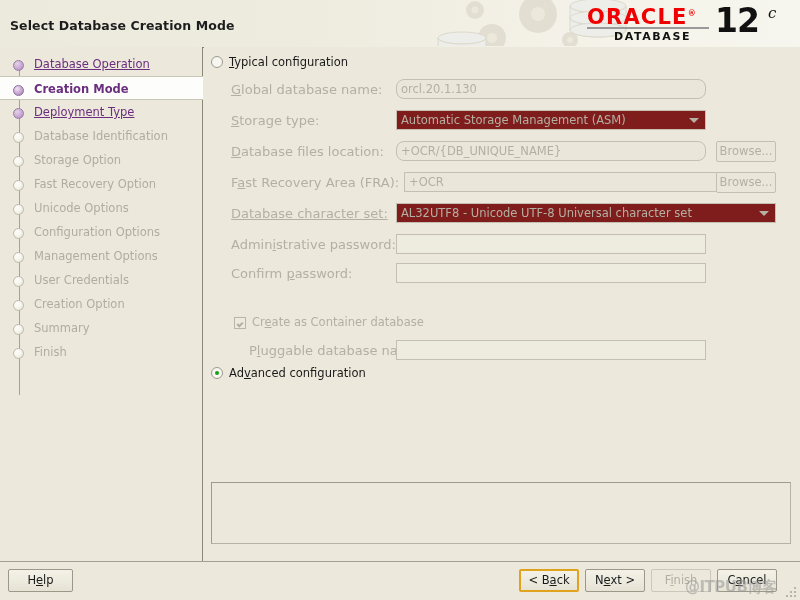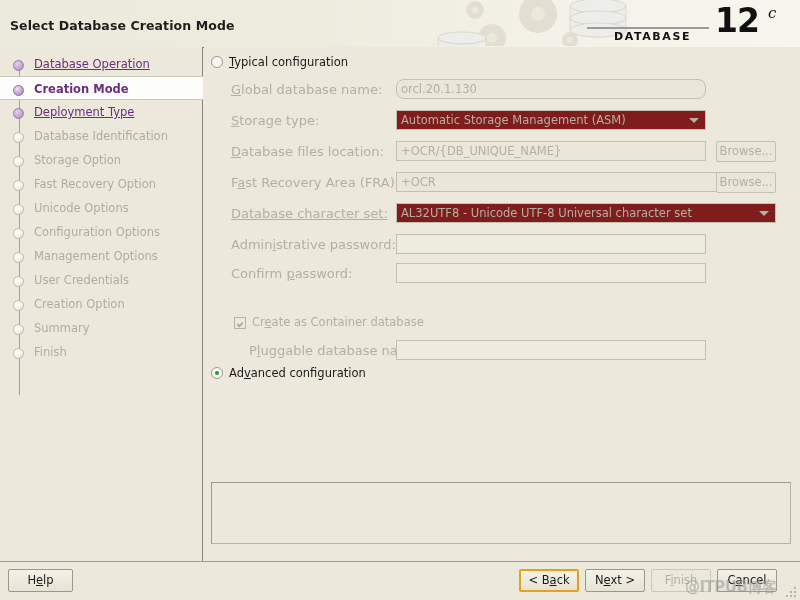--- a/index.html
+++ b/index.html
@@ -194,20 +194,21 @@
         <path d="M150 6 v12 a28 7 0 0 0 56 0 V6 a28 7 0 0 1 -56 0z"></path>
         <ellipse cx="178" cy="18" rx="28" ry="7"></ellipse>
         <path d="M150 18 v12 a28 7 0 0 0 56 0 V18 a28 7 0 0 1 -56 0z"></path>
         <ellipse cx="178" cy="30" rx="28" ry="7"></ellipse>
         <ellipse cx="42" cy="38" rx="24" ry="6"></ellipse>
         <path d="M18 38 v10 a24 6 0 0 0 48 0 V38 a24 6 0 0 1 -48 0z"></path>
       </g>
     </svg>
 
     <div class="logo">
+      <div class="logo-oracle"><span>ORACLE</span><span class="logo-reg">®</span></div>
       <div class="logo-rule"></div>
       <div class="logo-database">DATABASE</div>
       <div class="logo-12">12</div>
       <div class="logo-c">c</div>
     </div>
   </div>
 
   <div class="sidebar">
     <div class="rail"></div>
     <div class="nav" id="nav">
@@ -236,25 +237,25 @@
     <div class="field-label" style="left:27px;top:35px;"><span></span><span class="mn">G</span><span>lobal database name:</span></div>
     <div class="inp" style="left:192px;top:32px;width:310px;border-radius:8px;">orcl.20.1.130</div>
 
     <div class="field-label" style="left:27px;top:66px;"><span></span><span class="mn">S</span><span>torage type:</span></div>
     <div class="sel" style="left:192px;top:63px;width:310px;">
       <span>Automatic Storage Management (ASM)</span>
       <span class="arrow"></span>
     </div>
 
     <div class="field-label" style="left:27px;top:97px;"><span></span><span class="mn">D</span><span>atabase files location:</span></div>
-    <div class="inp" style="left:192px;top:94px;width:310px;">+OCR/{DB_UNIQUE_NAME}</div>
+    <div class="inp" style="left:192px;top:94px;width:310px;border-radius:8px;">+OCR/{DB_UNIQUE_NAME}</div>
     <div class="btn-browse" style="left:512px;top:94px;">Browse...</div>
 
     <div class="field-label" style="left:27px;top:128px;"><span>F</span><span class="mn">a</span><span>st Recovery Area (FRA):</span></div>
-    <div class="inp" style="left:192px;top:125px;width:354px;">+OCR</div>
+    <div class="inp" style="left:200px;top:125px;width:354px;">+OCR</div>
     <div class="btn-browse" style="left:512px;top:125px;">Browse...</div>
 
     <div class="field-label" style="left:27px;top:159px;text-decoration:underline;"><span>Database </span><span class="mn">c</span><span>haracter set:</span></div>
     <div class="sel" style="left:192px;top:156px;width:380px;">
       <span>AL32UTF8 - Unicode UTF-8 Universal character set</span>
       <span class="arrow"></span>
     </div>
 
     <div class="field-label" style="left:27px;top:190px;"><span>Admin</span><span class="mn">i</span><span>strative password:</span></div>
     <div class="inp empty" style="left:192px;top:187px;width:310px;"></div>

